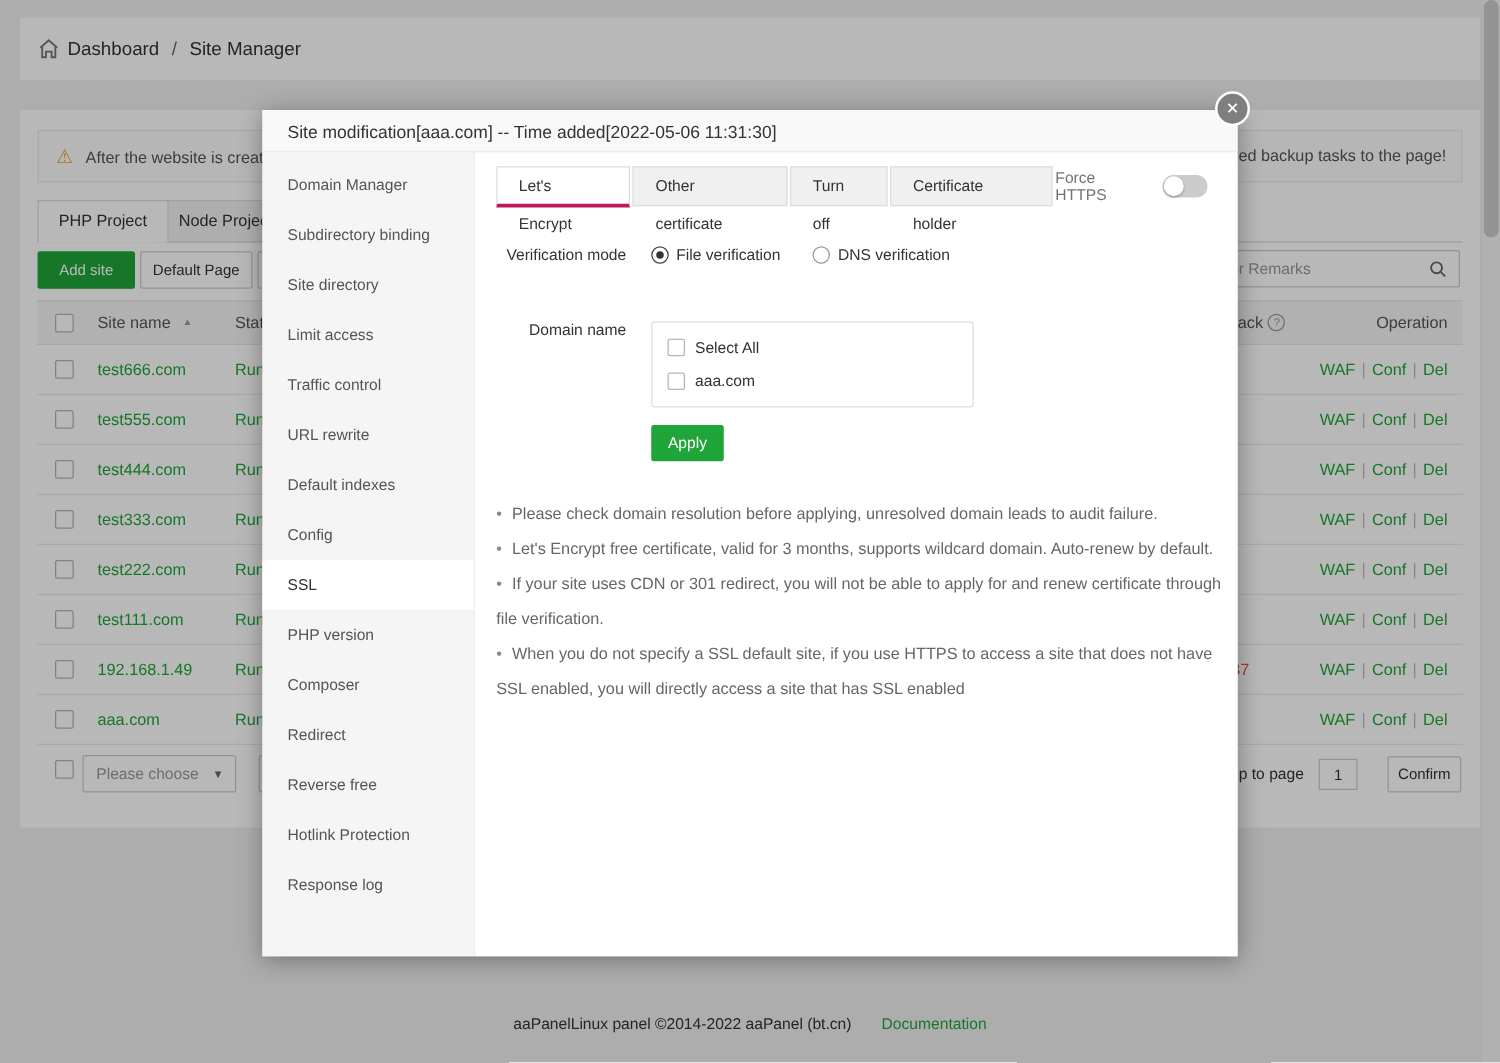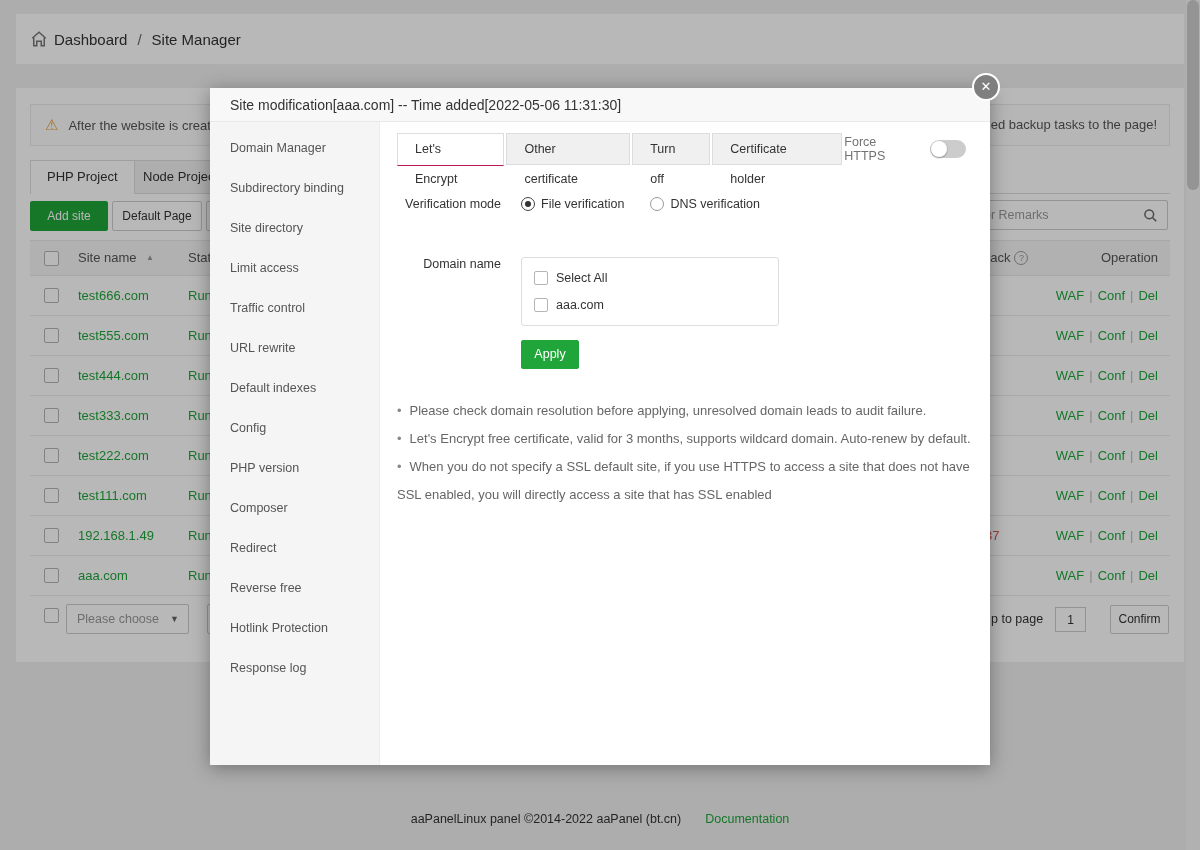--- a/index.html
+++ b/index.html
@@ -75,21 +75,21 @@
   .modal-close { position:absolute; left:762px; top:-15px; width:28px; height:28px; border-radius:50%; background:#7f7f7f; border:2px solid #fff; color:#fff; font-size:13px; line-height:24px; text-align:center; cursor:pointer; z-index:30; }
   .modal-title { height:34px; line-height:34px; background:#f8f8f8; border-bottom:1px solid #e8e8e8; font-size:14px; color:#333; padding-left:20px; }
   .modal-body { position:absolute; left:0; top:34px; right:0; bottom:0;padding-left:29px; }
   .m-side { position:absolute; left:0; top:0; bottom:0; width:170px; background:#f5f5f5; border-right:1px solid #ededed; padding-top:6px; }
   .m-side .itm { height:40px; line-height:40px; padding-left:20px; font-size:12.5px; color:#555; cursor:pointer; }
   .m-side .itm.active { background:#fff; color:#333; }
   .m-content { position:absolute; left:171px; top:0; right:0; bottom:0; background:#fff; padding:11px 16px 0 16px; }
 
   .m-tabs { display:flex; align-items:center; }
   .m-tab { height:32px; line-height:30px; padding:0 17px; font-size:12.5px; color:#333; border:1px solid #ddd; background:#f0f0f0; margin-right:2px; cursor:pointer; }
-  .m-tab.active { background:#fff; border-bottom:1px solid #be185d; height:33px; margin-bottom:-1px; }
+  .m-tab.active { background:#fff; border-bottom:3px solid #be185d; height:33px; margin-bottom:-1px; }
   .force { margin-left:auto; display:flex; align-items:center; padding-right:8px; }
   .force .lbl { font-size:12.5px; color:#737373; margin-right:10px; }
   .toggle { position:relative; width:36px; height:18px; border-radius:9px; background:#ccc; cursor:pointer; }
   .toggle .knob { position:absolute; left:1px; top:1px; width:16px; height:16px; border-radius:50%; background:#fff; box-shadow:0 1px 2px rgba(0,0,0,0.3); }
 
   .form-row { display:flex; align-items:flex-start; }
   .f-label { width:104px; text-align:right; font-size:12.5px; color:#333; margin-right:20px; flex:none; }
   .row-verify { margin-top:32px; align-items:center; }
   .radio-group { display:flex; align-items:center; gap:26px; }
   .radio-opt { display:flex; align-items:center; font-size:12.5px; color:#333; cursor:pointer; }
@@ -242,20 +242,21 @@
     <div class="modal-body">
       <div class="m-side">
         <div class="itm">Domain Manager</div>
         <div class="itm">Subdirectory binding</div>
         <div class="itm">Site directory</div>
         <div class="itm">Limit access</div>
         <div class="itm">Traffic control</div>
         <div class="itm">URL rewrite</div>
         <div class="itm">Default indexes</div>
         <div class="itm">Config</div>
+        <div class="itm active">SSL</div>
         <div class="itm">PHP version</div>
         <div class="itm">Composer</div>
         <div class="itm">Redirect</div>
         <div class="itm">Reverse free</div>
         <div class="itm">Hotlink Protection</div>
         <div class="itm">Response log</div>
       </div>
 
       <div class="m-content">
         <div class="m-tabs">
@@ -297,19 +298,20 @@
                 <span>aaa.com</span>
               </div>
           </div>
         </div>
 
         <div class="btn btn-green apply-btn">Apply</div>
 
         <ul class="notes">
           <li><span class="blt">•</span><span>Please check domain resolution before applying, unresolved domain leads to audit failure.</span></li>
           <li><span class="blt">•</span><span>Let's Encrypt free certificate, valid for 3 months, supports wildcard domain. Auto-renew by default.</span></li>
+          <li><span class="blt">•</span><span>If your site uses CDN or 301 redirect, you will not be able to apply for and renew certificate through file verification.</span></li>
           <li><span class="blt">•</span><span>When you do not specify a SSL default site, if you use HTTPS to access a site that does not have SSL enabled, you will directly access a site that has SSL enabled</span></li>
         </ul>
       </div>
     </div>
   </div>
 
 </div>
 
 </body></html>

